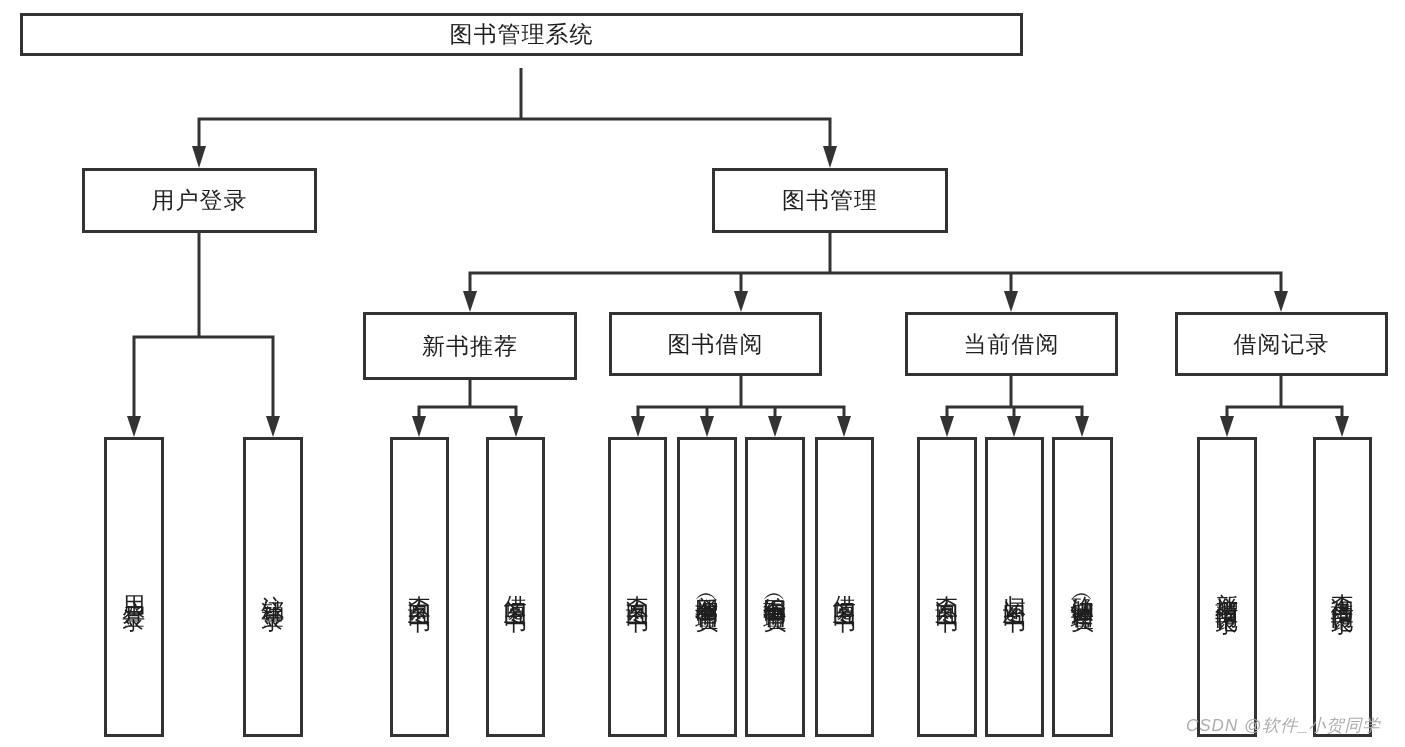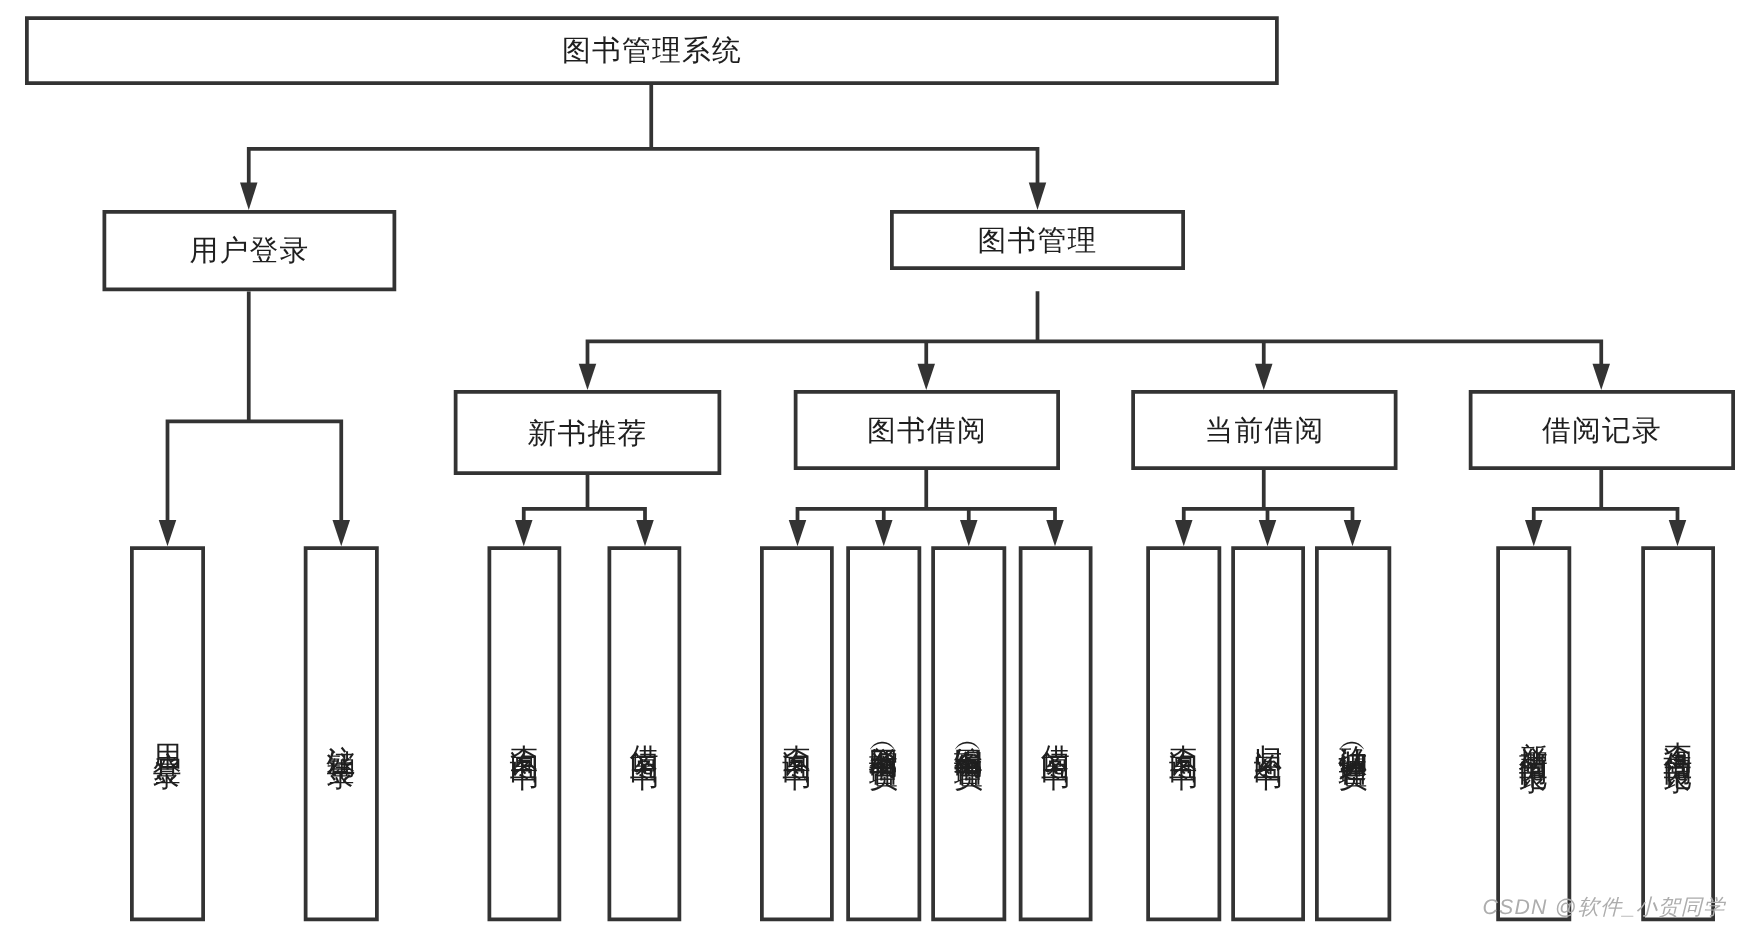--- a/index.html
+++ b/index.html
@@ -126,27 +126,27 @@
     </g>
 
     <g>
       <path d="M1281 376 L1281 407"></path>
       <path d="M1227 418 L1227 407 L1342 407 L1342 418"></path>
       <polygon points="1227,437 1220,416 1234,416"></polygon>
       <polygon points="1342,437 1335,416 1349,416"></polygon>
     </g>
   </svg>
 
-  <div class="box" style="left:20px;top:13px;width:1003px;height:55px;">图书管理系统</div>
+  <div class="box" style="left:20px;top:13px;width:1003px;height:43px;">图书管理系统</div>
 
   <div class="box" style="left:82px;top:168px;width:235px;height:65px;">用户登录</div>
-  <div class="box" style="left:712px;top:168px;width:236px;height:48px;">图书管理</div>
+  <div class="box" style="left:712px;top:168px;width:236px;height:65px;">图书管理</div>
 
   <div class="box" style="left:363px;top:312px;width:214px;height:68px;">新书推荐</div>
-  <div class="box" style="left:635px;top:312px;width:213px;height:64px;">图书借阅</div>
+  <div class="box" style="left:609px;top:312px;width:213px;height:64px;">图书借阅</div>
   <div class="box" style="left:1175px;top:312px;width:213px;height:64px;">借阅记录</div>
   <div class="box" style="left:905px;top:312px;width:213px;height:64px;">当前借阅</div>
 
   <div class="box leaf" style="left:104px;top:437px;width:60px;height:300px;">用户登录</div>
   <div class="box leaf" style="left:243px;top:437px;width:60px;height:300px;">注销登录</div>
 
   <div class="box leaf" style="left:390px;top:437px;width:59px;height:300px;">查询图书</div>
   <div class="box leaf" style="left:486px;top:437px;width:59px;height:300px;">借阅图书</div>
 
   <div class="box leaf" style="left:608px;top:437px;width:59px;height:300px;">查询图书</div>

